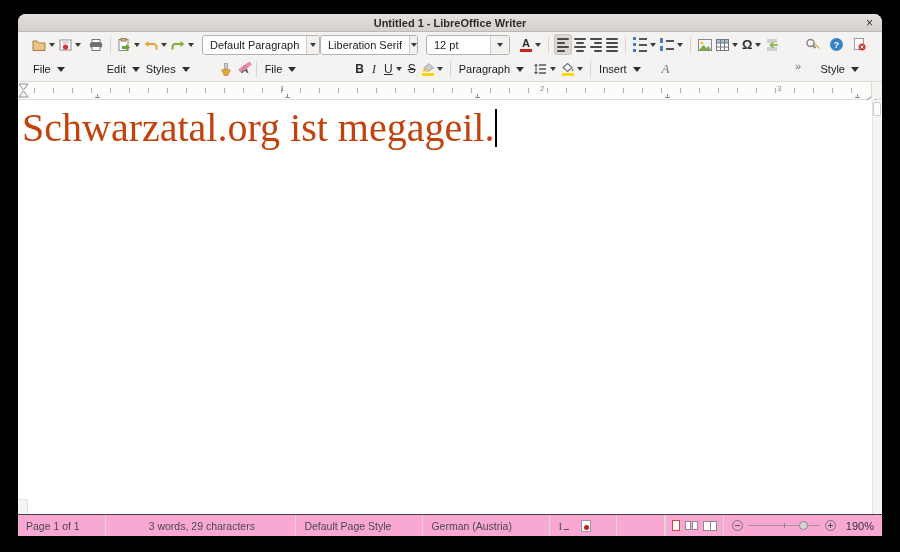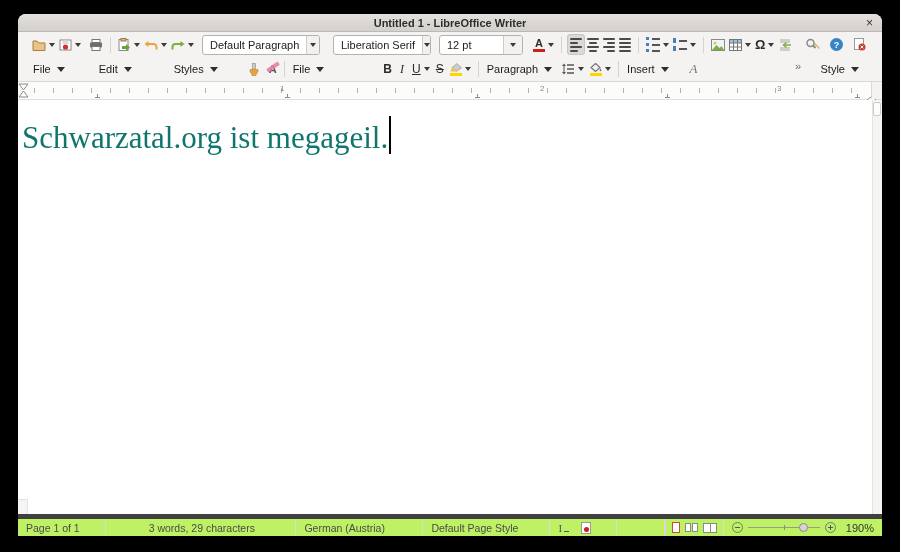--- a/index.html
+++ b/index.html
@@ -82,34 +82,34 @@
   .tabstop { position: absolute; top: 12px; width: 5px; height: 4px;
     border-bottom: 1px solid #8a8a8a;
     background: linear-gradient(to right, transparent 2px, #8a8a8a 2px 3px, transparent 3px); }
   .indent-left { position: absolute; left: 0; top: 1px; }
   .indent-right { position: absolute; left: 848px; top: 8px; }
   .ruler-corner { position: absolute; right: 0; top: 0; width: 11px; height: 100%;
     background: #f4f3f1; border-left: 1px solid #dcd9d5; }
 
   
   .docarea { flex: 1 1 auto; background: #fff; position: relative; overflow: hidden; }
-  .doc-text { margin: 16px 0 0 4px; font-family: "Liberation Serif", serif;
-    font-size: 31px; color: #0f766e; white-space: nowrap; line-height: 1.2; }
+  .doc-text { margin: 4px 0 0 4px; font-family: "Liberation Serif", serif;
+    font-size: 40px; color: #c2410c; white-space: nowrap; line-height: 1.2; }
   .cursor-bar { display: inline-block; width: 2px; height: 38px; background: #000;
     vertical-align: -6px; margin-left: 1px; }
   .vscroll { position: absolute; right: 0; top: 0; bottom: 0; width: 10px;
     background: #f6f5f3; border-left: 1px solid #e4e2de; }
   .vthumb { position: absolute; right: 1px; top: 2px; width: 8px; height: 14px;
     background: #fdfdfc; border: 1px solid #cfccc7; border-radius: 2px; }
   .hscroll-stub { position: absolute; left: 0; bottom: 0; width: 10px; height: 15px;
     background: #f6f5f3; border-top: 1px solid #e4e2de; border-right: 1px solid #e4e2de; }
 
   
-  .statusbar { height: 22px; flex: 0 0 22px; background: #bef264;
-    border-top: 5px solid #404040; display: flex; align-items: flex-start;
+  .statusbar { height: 22px; flex: 0 0 22px; background: #f9a8d4;
+    border-top: 1px solid #404040; display: flex; align-items: flex-start;
     font-size: 10.5px; color: #4a4a4a; }
   .sb-cell { height: 100%; display: flex; align-items: center; padding: 0 8px;
     border-right: 1px solid #dcd9d5; white-space: nowrap; }
   .sb-page { width: 96px; } .sb-words { width: 172px; margin-left: 35px; } .sb-style { width: 140px; }
   .sb-lang { width: 140px; } .sb-mode { width: 72px; gap: 12px; } .sb-sel { width: 52px; }
   .sb-right { margin-left: auto; display: flex; align-items: center; height: 100%;
     padding-right: 8px; gap: 8px; }
   .view-icons { display: flex; align-items: center; gap: 5px; height: 100%;
     padding: 0 6px; border-left: 1px solid #dcd9d5; border-right: 1px solid #dcd9d5; }
   .vp-single { width: 8px; height: 11px; background: #fff; border: 1px solid #cc4b37; }
@@ -193,21 +193,21 @@
           <path d="M10 5 h-5.5 a3 3 0 0 0 -3 3 v2.5" fill="none" stroke="#7fae3e" stroke-width="2"></path>
         </svg>
       <span class="caret"></span>
     </span>
     <span class="combo" style="width:118px;margin-left:6px">
       <span class="cb-text">Default Paragraph</span>
       <span class="cb-btn">
           <span class="caret" style="margin:0"></span>
         </span>
     </span>
-    <span class="combo" style="width:98px;margin-left:13px">
+    <span class="combo" style="width:98px;margin-left:0">
       <span class="cb-text">Liberation Serif</span>
       <span class="cb-btn">
           <span class="caret" style="margin:0"></span>
         </span>
     </span>
     <span class="combo" style="width:84px;margin-left:8px">
       <span class="cb-text">12 pt</span>
       <span class="cb-btn">
           <span class="caret" style="margin:0"></span>
         </span>
@@ -332,25 +332,25 @@
     </span>
   </div>
 
   <span class="overflow-chevron">»</span>
 
   <div class="tbrow tbrow2">
     <span class="menu-item">
       <span>File</span>
         <span class="menu-caret"></span>
     </span>
-    <span class="menu-item" style="margin-left:28px">
+    <span class="menu-item" style="margin-left:36px">
       <span>Edit</span>
         <span class="menu-caret"></span>
     </span>
-    <span class="menu-item" style="margin-left:36px">
+    <span class="menu-item" style="">
       <span>Styles</span>
         <span class="menu-caret"></span>
     </span>
     <span class="tbtn" style="margin-left:26px">
       <svg width="10" height="13" viewBox="0 0 10 13">
           <rect x="3.5" y="0.5" width="3" height="5.5" fill="#cfccc8" stroke="#8a8a8a" stroke-width="0.6"></rect>
           <path d="M1 6.5 h8 v2 c0 1 -1 1 -1.5 2 l-0.5 2 h-4 l-0.5 -2 C2 9.5 1 9.5 1 8.5 z" fill="#e8a33d" stroke="#b07a20" stroke-width="0.5"></path>
         </svg>
     </span>
     <span class="tbtn clearfmt" style="margin-left:6px">
@@ -452,22 +452,22 @@
     <div class="doc-text"><span>Schwarzatal.org ist megageil.</span><span class="cursor-bar"></span></div>
     <div class="vscroll">
       <div class="vthumb"></div>
     </div>
     <div class="hscroll-stub"></div>
   </div>
 
   <div class="statusbar">
     <span class="sb-cell sb-page">Page 1 of 1</span>
     <span class="sb-cell sb-words">3 words, 29 characters</span>
+    <span class="sb-cell sb-style">Default Page Style</span>
     <span class="sb-cell sb-lang">German (Austria)</span>
-    <span class="sb-cell sb-style">Default Page Style</span>
     <span class="sb-cell sb-mode">
       <span class="insmode">
         <span class="ig">I</span>
         <span class="us"></span>
       </span>
       <span class="mod-doc">
         <span class="mod-dot" style="background: rgb(201, 33, 30);"></span>
       </span>
     </span>
     <span class="sb-cell sb-sel"></span>

